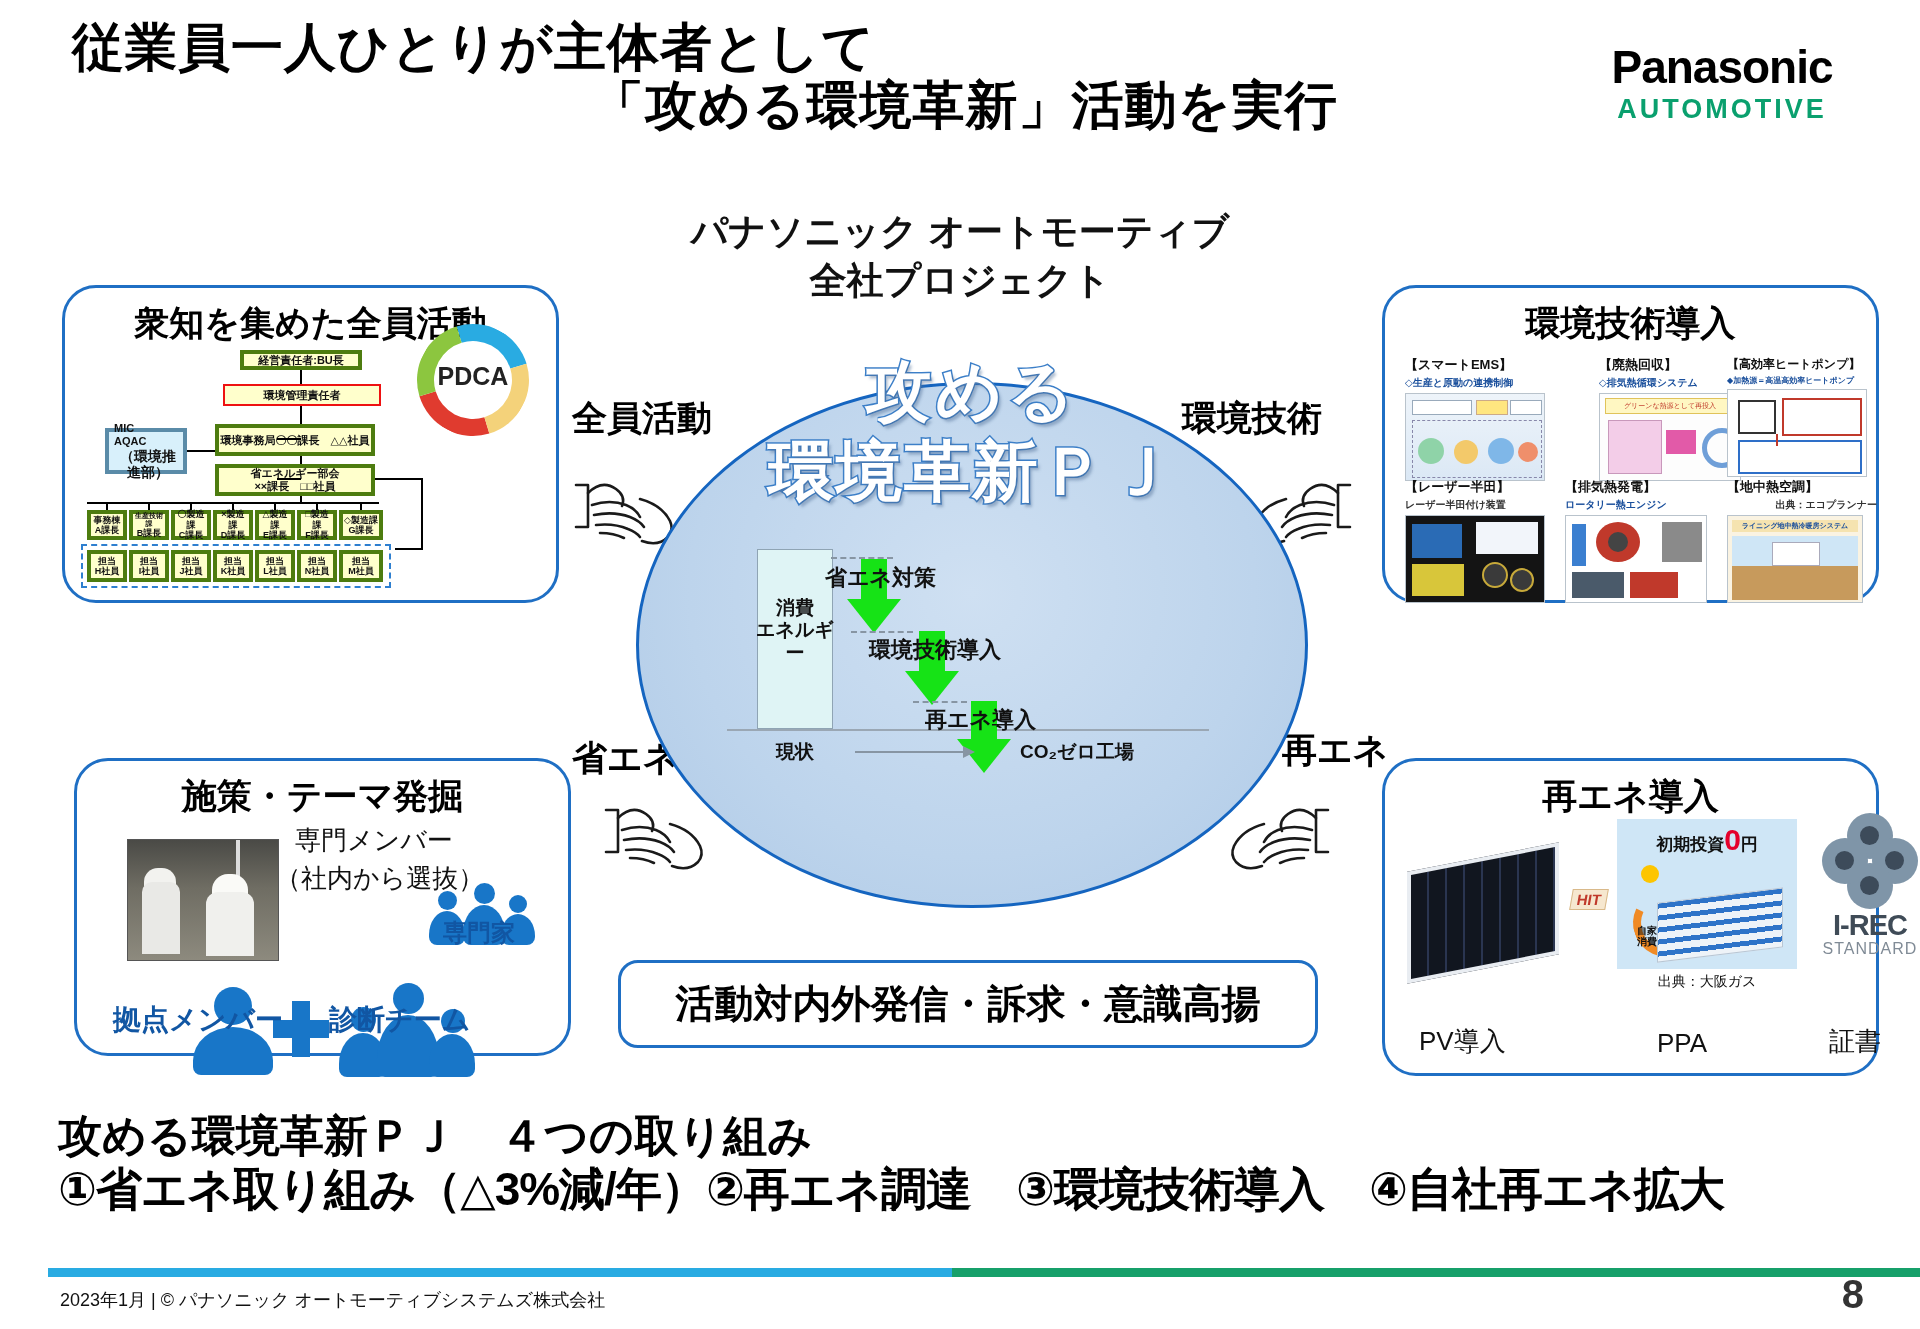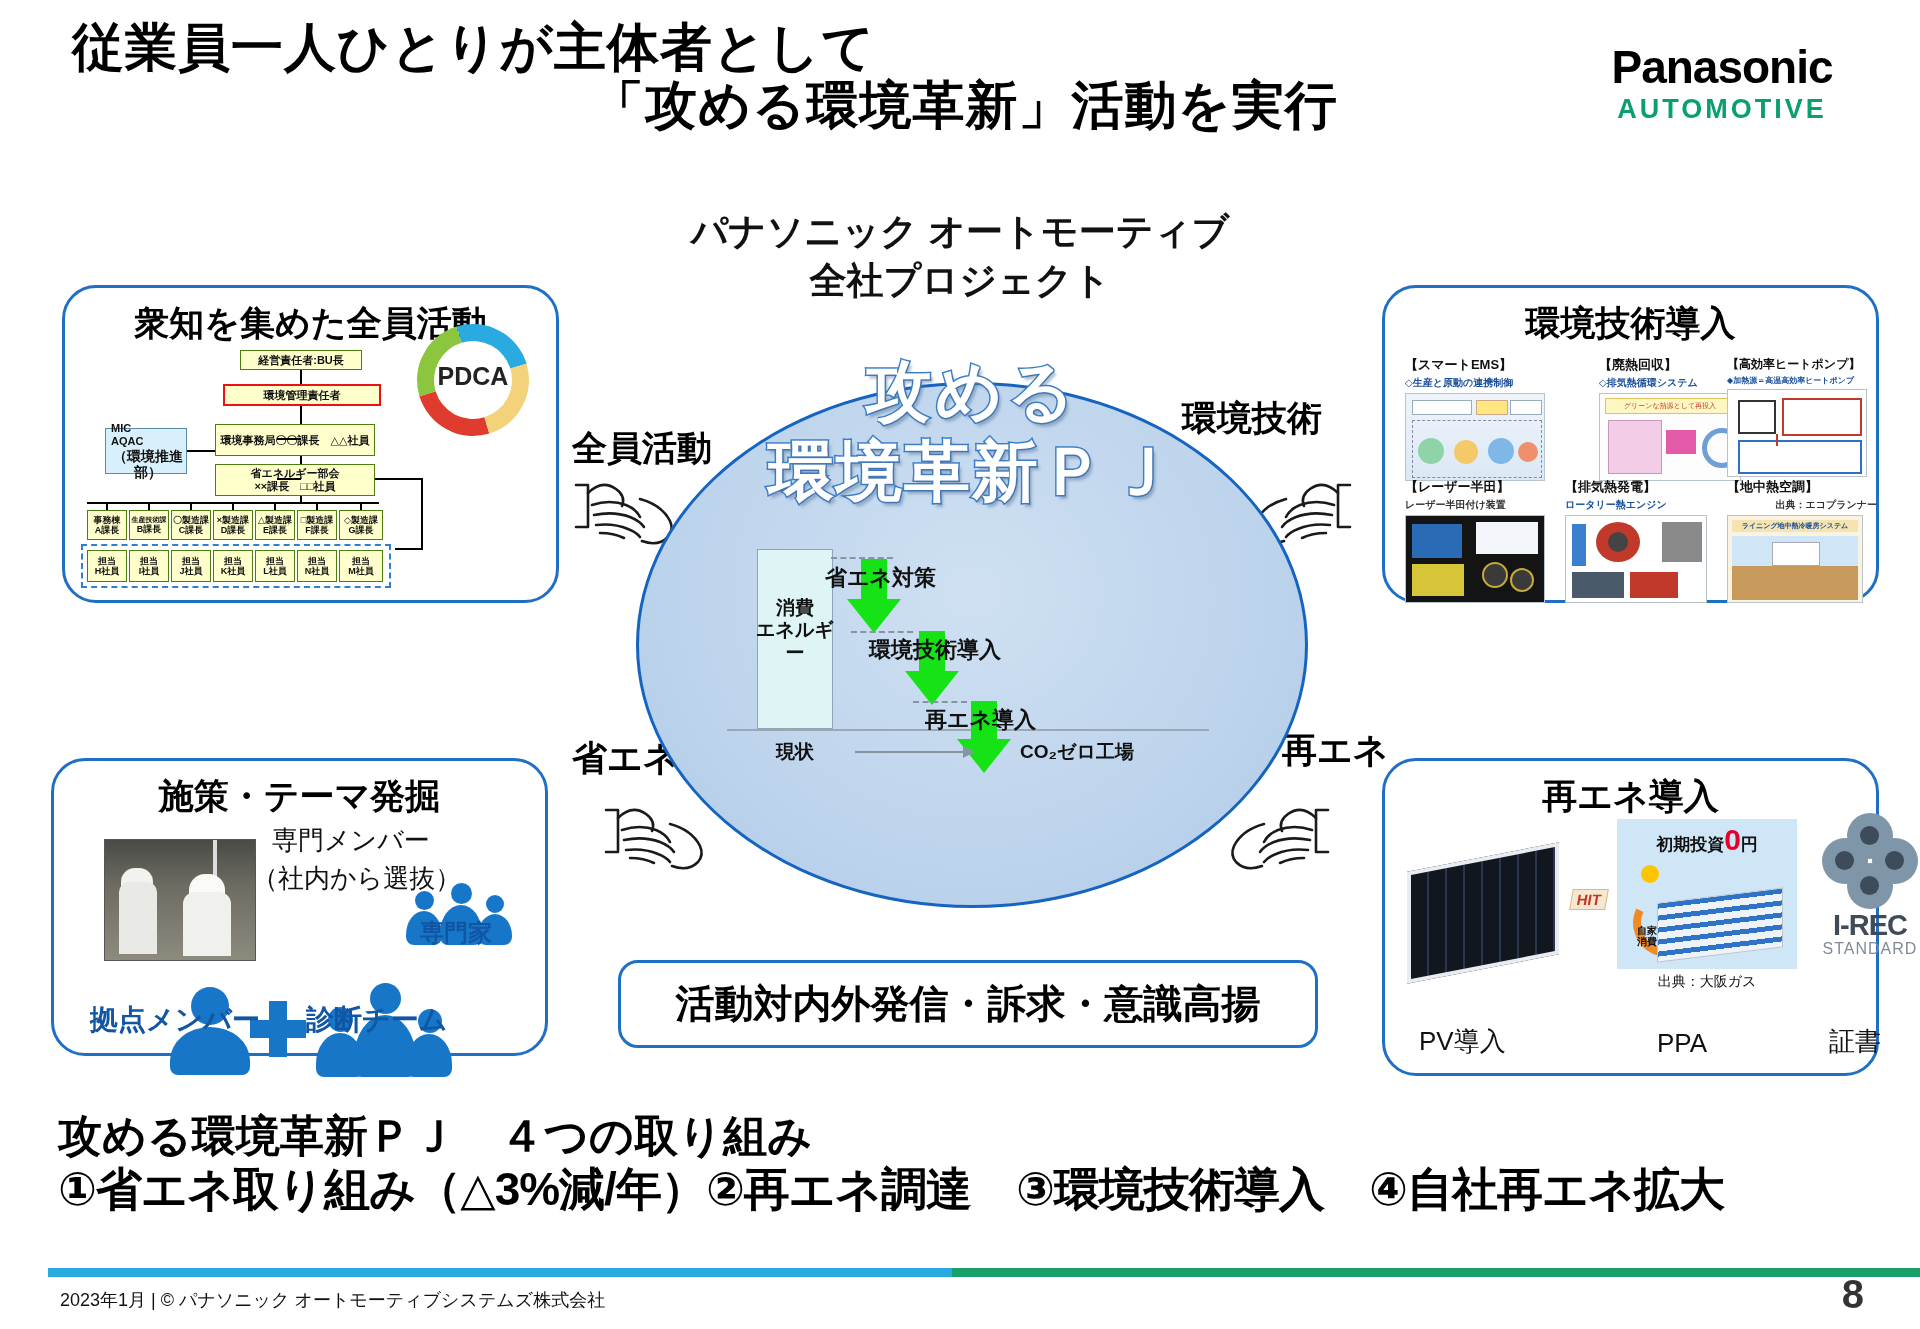--- a/index.html
+++ b/index.html
@@ -23,21 +23,21 @@
 
   
   #center-heading{position:absolute;left:640px;top:208px;width:640px;text-align:center;
     font-size:37px;font-weight:bold;color:#111;line-height:1.32;}
 
   
   .card{position:absolute;border:3px solid #1F6FC4;border-radius:34px;background:#fff;box-sizing:border-box;}
   .card-title{text-align:center;font-weight:bold;color:#000;}
 
   #card-tl{left:62px;top:285px;width:497px;height:318px;}
-  #card-bl{left:51px;top:758px;width:497px;height:298px;}
+  #card-bl{left:74px;top:758px;width:497px;height:298px;}
   #card-tr{left:1382px;top:285px;width:497px;height:318px;}
   #card-br{left:1382px;top:758px;width:497px;height:318px;}
   #card-tl .card-title,#card-bl .card-title,#card-tr .card-title,#card-br .card-title{font-size:35px;margin-top:12px;}
 
   
   #banner{position:absolute;left:618px;top:960px;width:700px;height:88px;
     border:3px solid #1F6FC4;border-radius:20px;background:#fff;box-sizing:border-box;
     display:flex;align-items:center;justify-content:center;}
   #banner span{font-size:39px;font-weight:bold;color:#000;letter-spacing:0px;}
 
@@ -65,29 +65,29 @@
   .arr-label{position:absolute;white-space:nowrap;font-size:22px;font-weight:bold;color:#111;margin-left:8px;}
   .dash{position:absolute;height:0;border-top:2px dashed #8795a3;}
   #mini-axis-left{position:absolute;left:30px;bottom:10px;width:92px;text-align:center;font-size:19px;font-weight:bold;color:#111;}
   #mini-axis-right{position:absolute;left:218px;bottom:10px;width:280px;text-align:center;font-size:19px;font-weight:bold;color:#111;}
   #mini-axis-arrow{position:absolute;left:136px;bottom:22px;width:118px;height:2px;background:#8795a3;}
   #mini-axis-arrow:after{content:"";position:absolute;right:-2px;top:-5px;width:0;height:0;
     border-top:6px solid transparent;border-bottom:6px solid transparent;border-left:12px solid #8795a3;}
 
   
   .conn-label{position:absolute;font-size:35px;font-weight:bold;color:#000;white-space:nowrap;}
-  #lbl-zeninn{left:572px;top:395px;margin-top:30px;}
+  #lbl-zeninn{left:572px;top:395px;}
   #lbl-kankyo{left:1182px;top:395px;}
   #lbl-shoene{left:572px;top:735px;}
   #lbl-saiene{left:1282px;top:727px;}
   .hand{position:absolute;width:120px;height:90px;}
 
   
   .oc{position:absolute;font-size:11px;color:#111;}
-  .ocbox{position:absolute;box-sizing:border-box;background:#ffffcc;border:1px solid #4d7c0f;
+  .ocbox{position:absolute;box-sizing:border-box;background:#ffffcc;border:4px solid #4d7c0f;
     display:flex;align-items:center;justify-content:center;text-align:center;line-height:1.15;
     font-weight:bold;font-size:11px;color:#111;padding:1px;}
   .ocbox.blue{background:#d8f0fb;border-color:#5a8ba8;}
   .ocbox.red{border:2px solid #e11;}
   .ocline{position:absolute;background:#000;}
   .dashgroup{position:absolute;border:2px dashed #2e7fd0;box-sizing:border-box;}
 
   
   #pdca{position:absolute;left:352px;top:36px;width:112px;height:112px;}
   #pdca .ring{position:absolute;inset:0;border-radius:50%;

